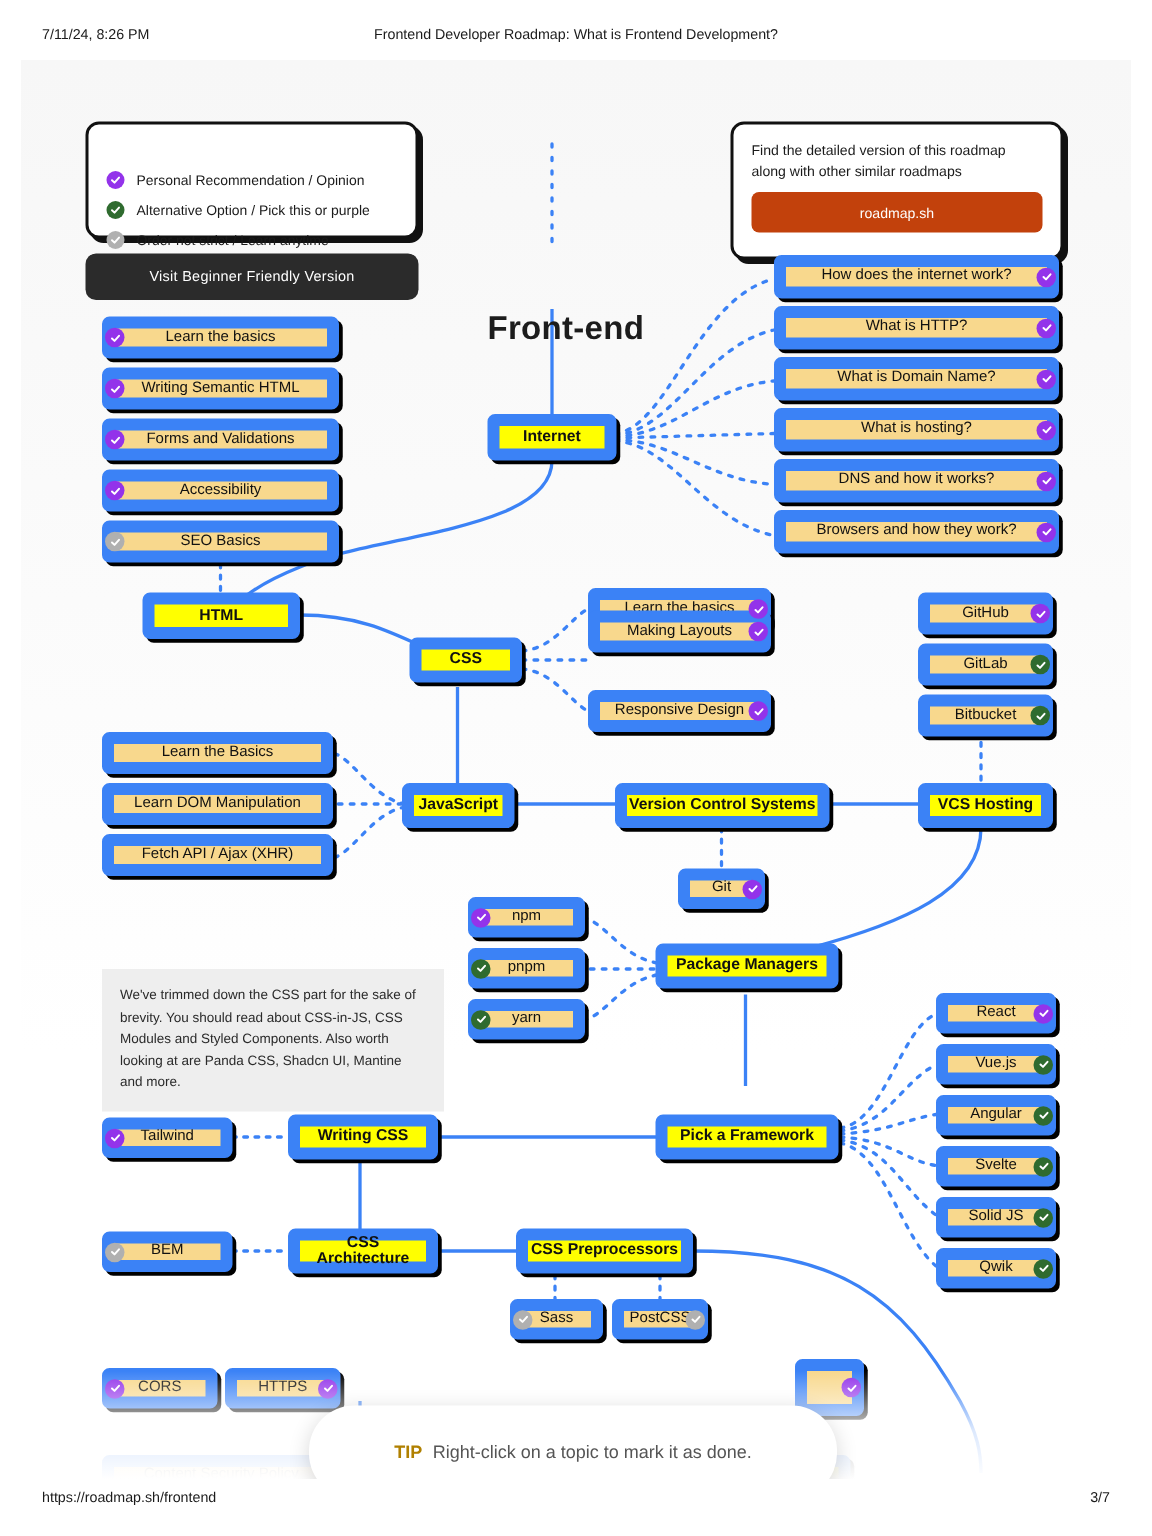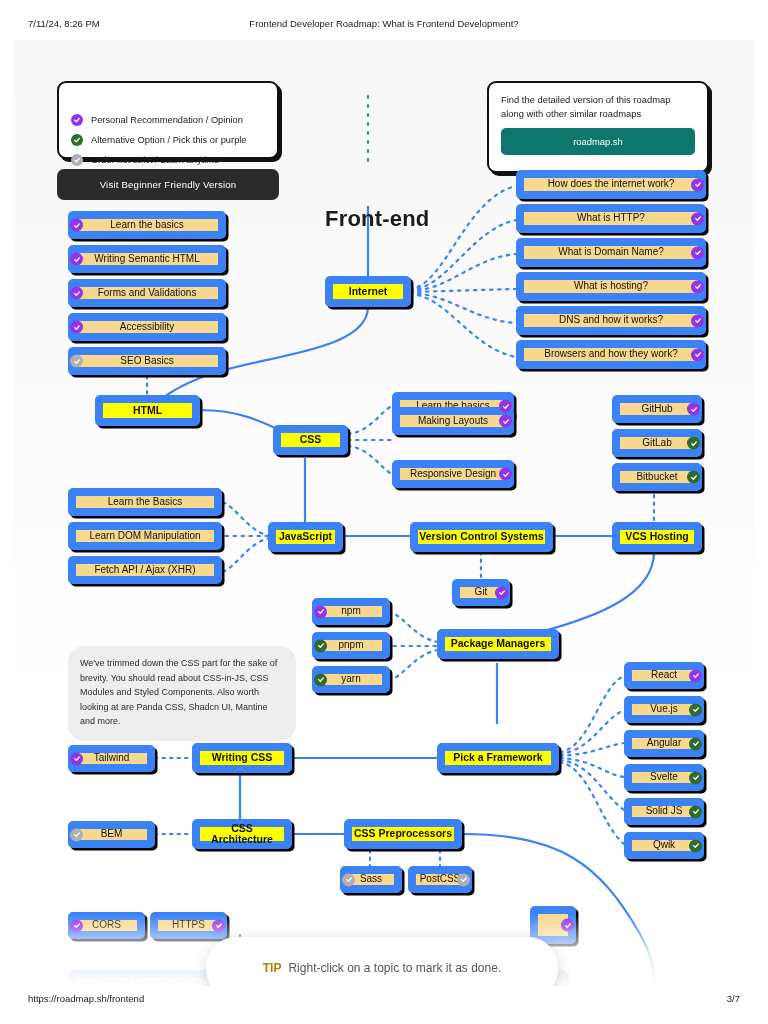--- a/index.html
+++ b/index.html
@@ -52,29 +52,29 @@
 
   .beginner-btn{position:absolute;left:57px;top:135px;width:222px;height:31px;
     background:#2b2b2b;border-radius:7px;display:flex;align-items:center;justify-content:center;
     color:#fff;font-size:9.6px;letter-spacing:.2px;}
 
   
   .promo{position:absolute;left:487px;top:47px;width:222px;height:92px;
     background:#fff;border:2px solid #111;border-radius:9px;box-shadow:3px 3px 0 #111;
     padding:10px 12px;box-sizing:border-box;}
   .promo-text{font-size:9.4px;color:#1a1a1a;line-height:1.5;}
-  .promo-btn{margin-top:7px;height:27px;background:#0f766e;border-radius:5px;
+  .promo-btn{margin-top:7px;height:27px;background:#c2410c;border-radius:5px;
     display:flex;align-items:center;justify-content:center;color:#fff;font-size:9.4px;}
 
   
   .fe-title{position:absolute;left:325px;top:172px;font-size:22px;font-weight:600;color:#1c1c1c;letter-spacing:.2px;}
 
   
   .note{position:absolute;left:68px;top:612px;width:228px;height:95px;background:#eeeeee;
-    border-radius:16px;padding:10px 12px;box-sizing:border-box;font-size:9px;color:#2a2a2a;line-height:1.62;}
+    border-radius:0;padding:10px 12px;box-sizing:border-box;font-size:9px;color:#2a2a2a;line-height:1.62;}
 
   
   .tip{position:absolute;left:206px;top:903px;width:352px;height:62px;background:#fff;
     border-radius:30px;display:flex;align-items:center;justify-content:center;gap:7px;
     box-shadow:0 3px 14px rgba(0,0,0,.16);z-index:30;}
   .tip-label{font-size:12px;font-weight:700;color:#b08000;}
   .tip-text{font-size:12px;color:#555;}
   .fadeout{position:absolute;left:14px;top:880px;width:740px;height:72px;
     background:linear-gradient(180deg,rgba(255,255,255,0) 0%,rgba(255,255,255,.82) 55%,#fff 100%);z-index:25;}
 </style>

